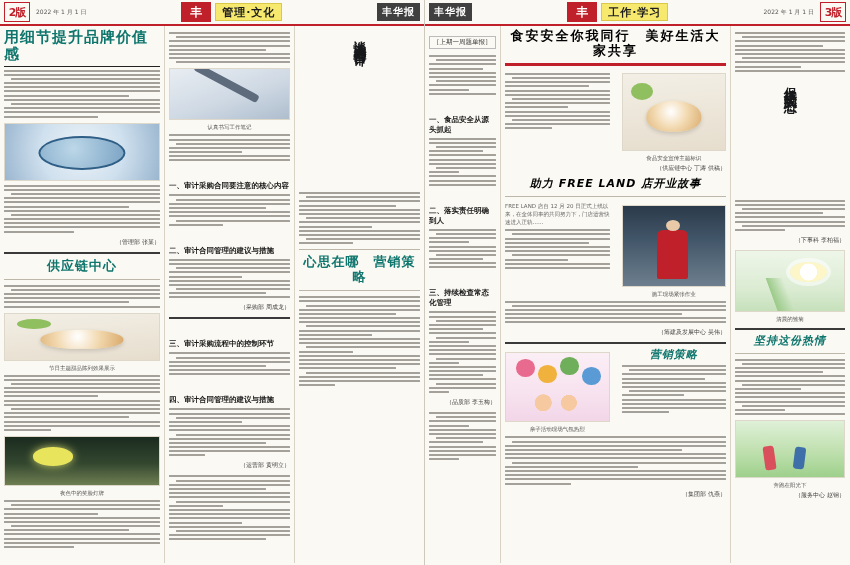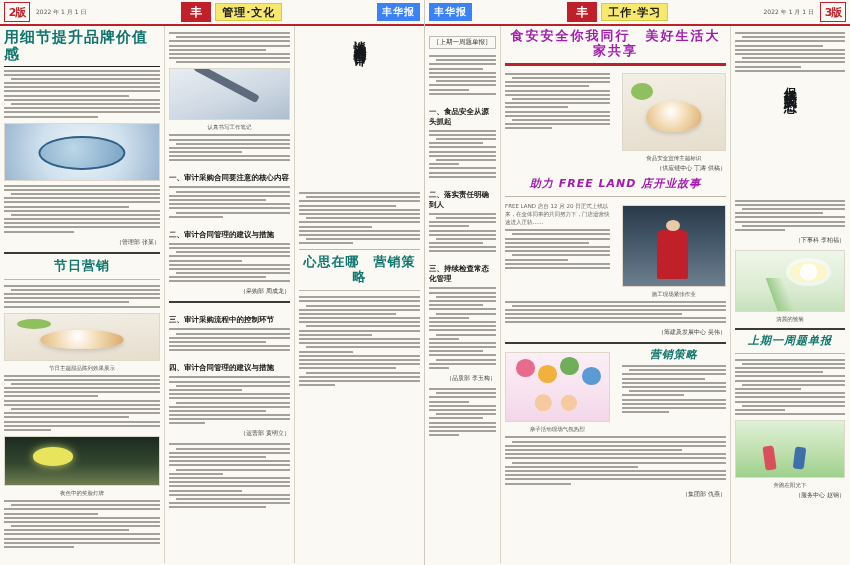--- a/index.html
+++ b/index.html
@@ -48,21 +48,21 @@
   }
   .mh-band {
     background: #f6e96e;
     border: 1px solid #d8c94a;
     height: 18px; display: flex; align-items: center;
     padding: 0 6px;
     font-size: 11px; font-weight: bold; color: #1d1d1d;
     letter-spacing: 1px;
   }
   .mh-brand {
-    background: #3b82f6; color: #fff;
+    background: #404040; color: #fff;
     font-size: 10px; font-weight: bold;
     padding: 2px 5px; letter-spacing: 1px;
   }
   .mh-date { font-size: 6px; color: #555; flex: 0 0 auto; }
 
   
   .body-grid { display: flex; height: 537px; }
   .col {
     border-right: 1px solid #d9d3c6;
     padding: 3px 4px;
@@ -75,21 +75,21 @@
   .hl {
     font-family: "DejaVu Sans", "Liberation Sans", sans-serif;
     color: #0f766e;
     font-weight: bold;
     letter-spacing: 1px;
     line-height: 1.15;
   }
   .hl-xl { font-size: 15px; }
   .hl-l { font-size: 13px; }
   .hl-m { font-size: 11px; font-style: italic; }
-  .hl-red { color: #a21caf; }
+  .hl-red { color: #000000; }
   .hl-underline { border-bottom: 1.5px solid #222; padding-bottom: 2px; }
 
   .vhl {
     writing-mode: vertical-rl;
     text-orientation: upright;
     font-weight: bold;
     letter-spacing: 2px;
     color: #16181a;
   }
 
@@ -107,21 +107,21 @@
   .txt .ln.s60 { width: 60%; }
   .txt .ln.s45 { width: 45%; }
   .txt .ln.s30 { width: 30%; }
 
   .byline {
     font-size: 6px; color: #444; text-align: right;
     margin: 2px 0 5px;
   }
   .subhead {
     font-size: 7.5px; font-weight: bold; color: #1a1a1a;
-    margin: 12px 0 2px;
+    margin: 20px 0 2px;
   }
   .kicker {
     font-size: 6.5px; color: #333; border: 1px solid #bbb;
     display: inline-block; padding: 1px 3px; margin-bottom: 3px;
   }
   .rule { height: 1px; background: #bdb7aa; margin: 5px 0; }
   .rule.thick { height: 2px; background: #3a3a3a; }
 
   
   .ph { position: relative; overflow: hidden; margin: 3px 0 4px;
@@ -262,21 +262,21 @@
             <div class="ln"></div>
             <div class="ln i"></div>
           <div class="ln"></div>
             <div class="ln"></div>
             <div class="ln"></div>
             <div class="ln s45"></div>
         </div>
         <div class="byline">（管理部  张某）</div>
 
         <div class="rule thick"></div>
-        <div class="hl hl-l center">节日营销</div>
+        <div class="hl hl-l center">供应链中心</div>
         <div class="rule"></div>
 
         <div class="txt">
           <div class="ln"></div>
             <div class="ln i"></div>
             <div class="ln"></div>
             <div class="ln"></div>
           <div class="ln s80"></div>
             <div class="ln"></div>
         </div>
@@ -688,21 +688,21 @@
             <div class="ln"></div>
             <div class="ln i"></div>
             <div class="ln s45"></div>
         </div>
         <div class="byline">（下事科  李柏福）</div>
 
         <div class="ph ph-flower" style="height:62px"></div>
         <div class="cap">清晨的雏菊</div>
 
         <div class="rule thick"></div>
-        <div class="hl hl-m center">上期一周题单报</div>
+        <div class="hl hl-m center">坚持这份热情</div>
         <div class="rule"></div>
         <div class="txt">
           <div class="ln"></div>
             <div class="ln i"></div>
             <div class="ln"></div>
             <div class="ln s80"></div>
           <div class="ln"></div>
             <div class="ln"></div>
             <div class="ln i"></div>
             <div class="ln s60"></div>

